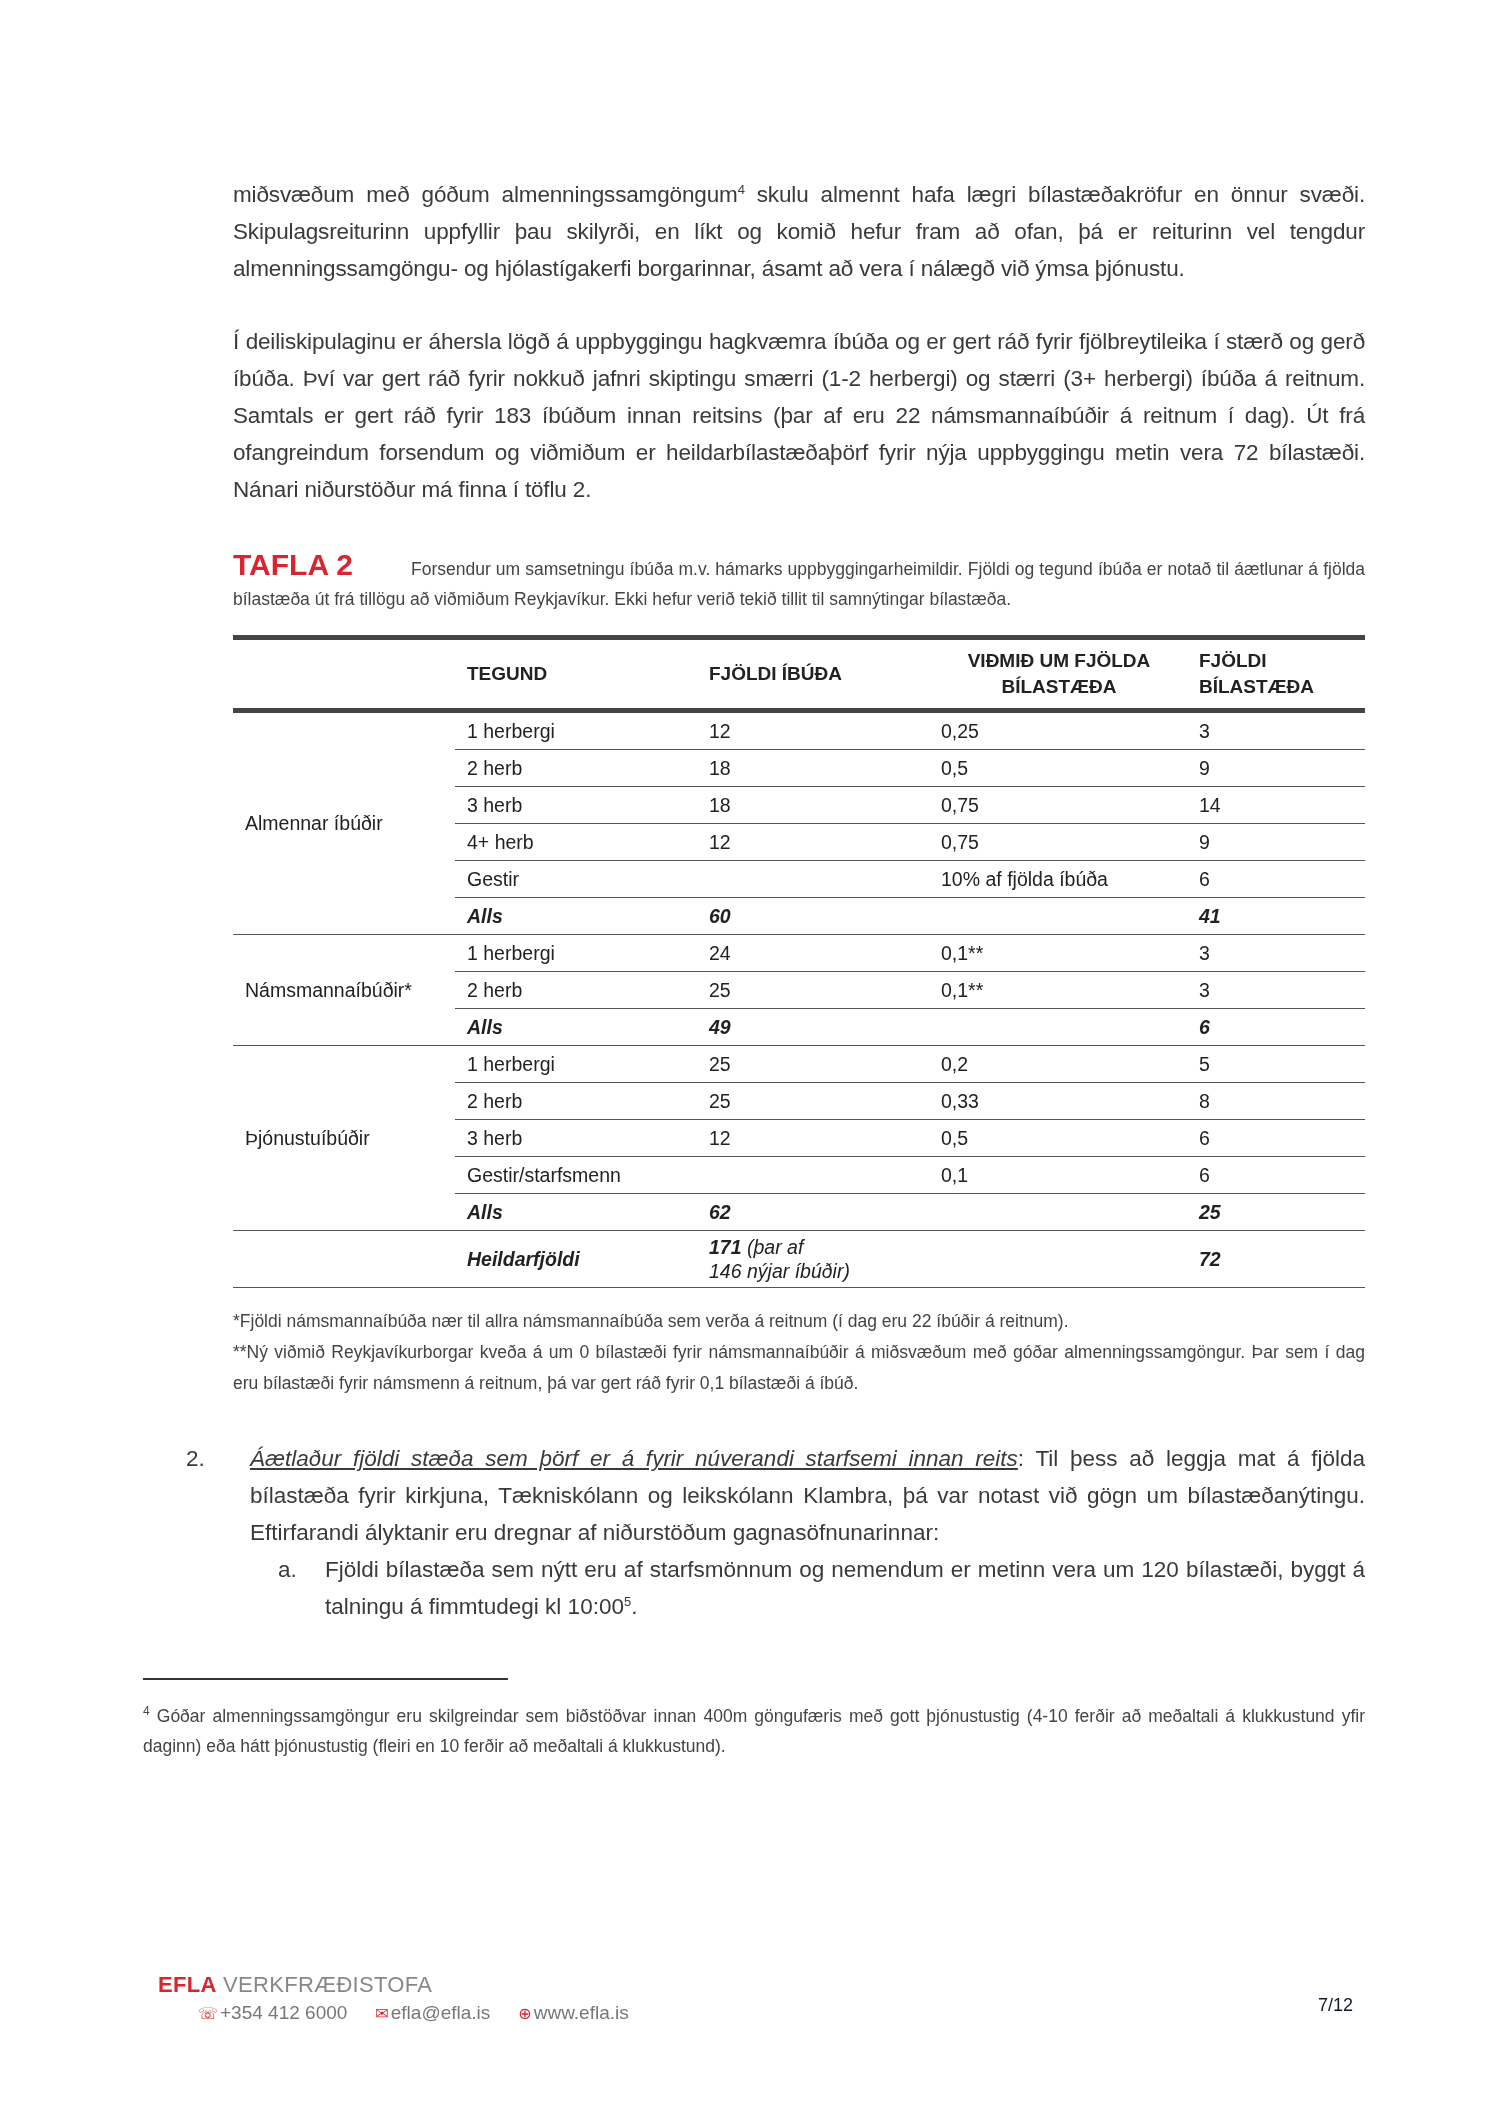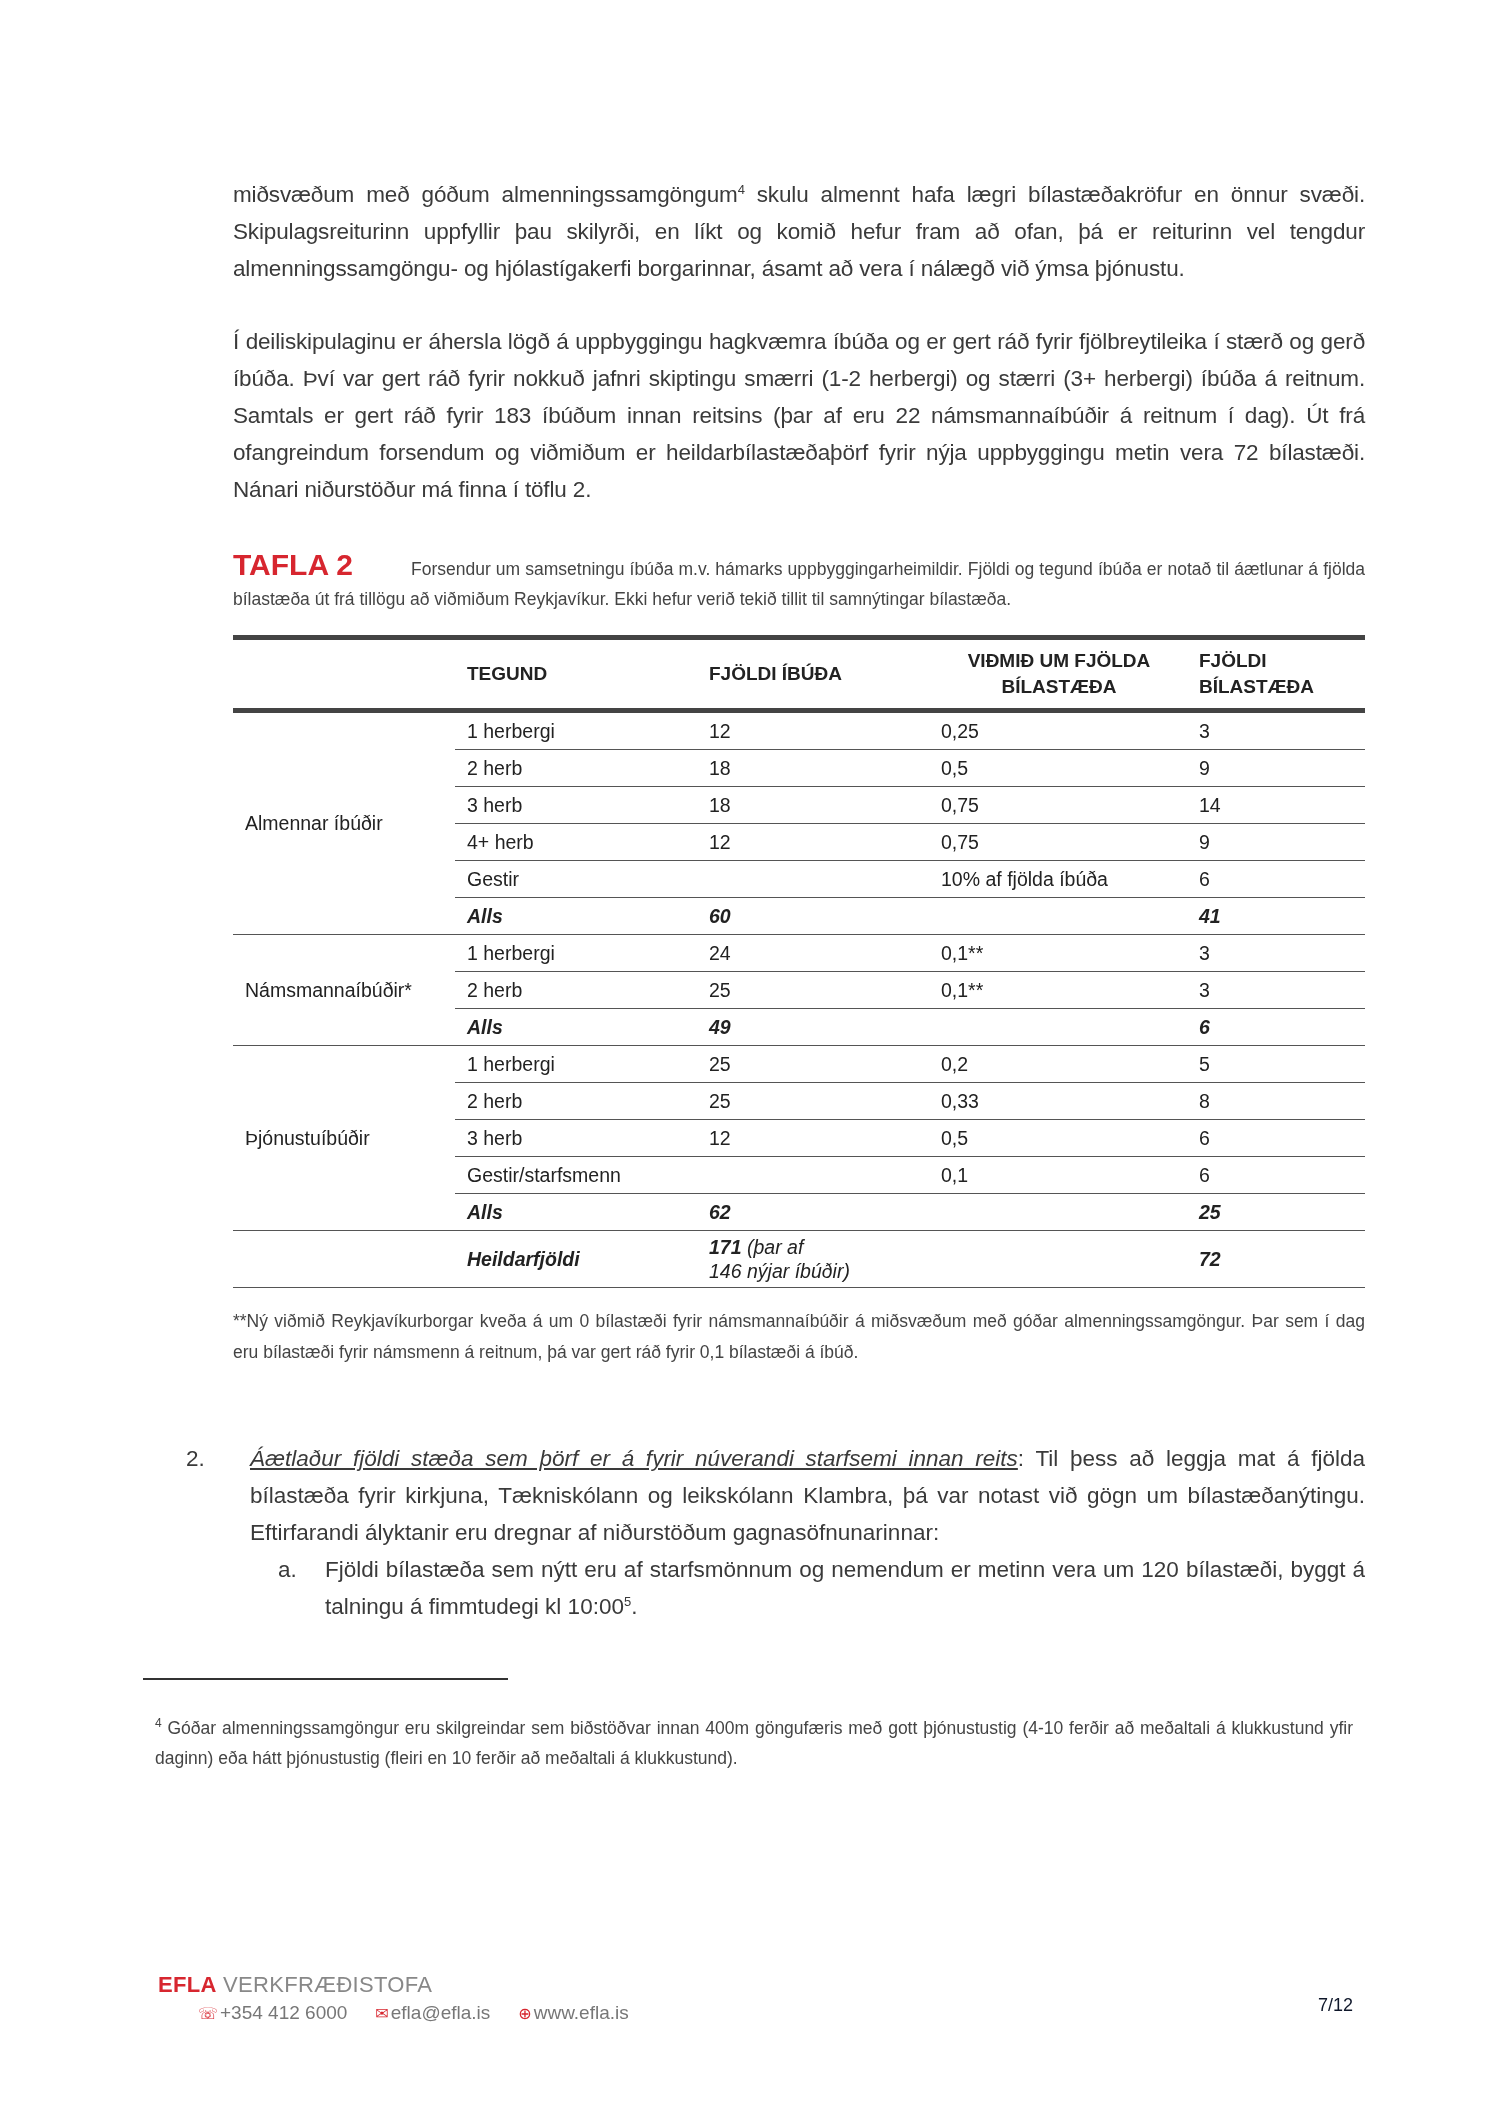--- a/index.html
+++ b/index.html
@@ -46,21 +46,21 @@
   .list2 .body { margin-left:64px; text-align:justify; }
   .list2 .body u { font-style:italic; }
   .list2 .suba { position:relative; margin-left:92px; margin-top:0; }
   .list2 .suba .al { position:absolute; left:0; top:0; }
   .list2 .suba .ab { margin-left:47px; text-align:justify; }
   .list2 sup { font-size:13px; line-height:0; }
 
   .fnrule { position:absolute; left:143px; top:1678px; width:365px; height:2px; background:#333; }
   .footnotes { position:absolute; left:143px; top:1696px; width:1222px; font-size:17.5px; line-height:30px;
                color:#444; text-align:justify; }
-  .footnotes p { margin:12px; }
+  .footnotes p { margin:0; }
   .footnotes sup { font-size:12px; }
 
   .brand { position:absolute; left:158px; top:1972px; font-size:22px; color:#888; letter-spacing:0.3px; }
   .brand .efla { color:#d7262f; font-weight:bold; }
   .contacts { position:absolute; left:158px; top:2002px; font-size:19px; color:#777; display:flex; gap:28px; align-items:center;margin-left:40px; }
   .contacts span.ic { color:#d7262f; font-size:16px; margin-right:2px; }
   .pagenum { position:absolute; left:1318px; top:1995px; font-size:18px; color:#0f172a; }
 </style>
 </head>
 <body>
@@ -181,20 +181,21 @@
         <td></td>
         <td class="lab">Heildarfjöldi</td>
         <td class="v1"><b>171</b><span> (þar af</span><br><span>146 nýjar íbúðir)</span></td>
         <td></td>
         <td class="v3">72</td>
       </tr>
     </tbody>
   </table>
 
   <div class="notes">
+    <p>*Fjöldi námsmannaíbúða nær til allra námsmannaíbúða sem verða á reitnum (í dag eru 22 íbúðir á reitnum).</p>
     <p>**Ný viðmið Reykjavíkurborgar kveða á um 0 bílastæði fyrir námsmannaíbúðir á miðsvæðum með góðar almenningssamgöngur. Þar sem í dag eru bílastæði fyrir námsmenn á reitnum, þá var gert ráð fyrir 0,1 bílastæði á íbúð.</p>
   </div>
 
   <div class="list2">
     <span class="num">2.</span>
     <div class="body"><u>Áætlaður fjöldi stæða sem þörf er á fyrir núverandi starfsemi innan reits</u><span>: Til þess að leggja mat á fjölda bílastæða fyrir kirkjuna, Tækniskólann og leikskólann Klambra, þá var notast við gögn um bílastæðanýtingu. Eftirfarandi ályktanir eru dregnar af niðurstöðum gagnasöfnunarinnar:</span></div>
     <div class="suba">
       <span class="al">a.</span>
       <div class="ab"><span>Fjöldi bílastæða sem nýtt eru af starfsmönnum og nemendum er metinn vera um 120 bílastæði, byggt á talningu á fimmtudegi kl 10:00</span><sup>5</sup><span>.</span></div>
     </div>

